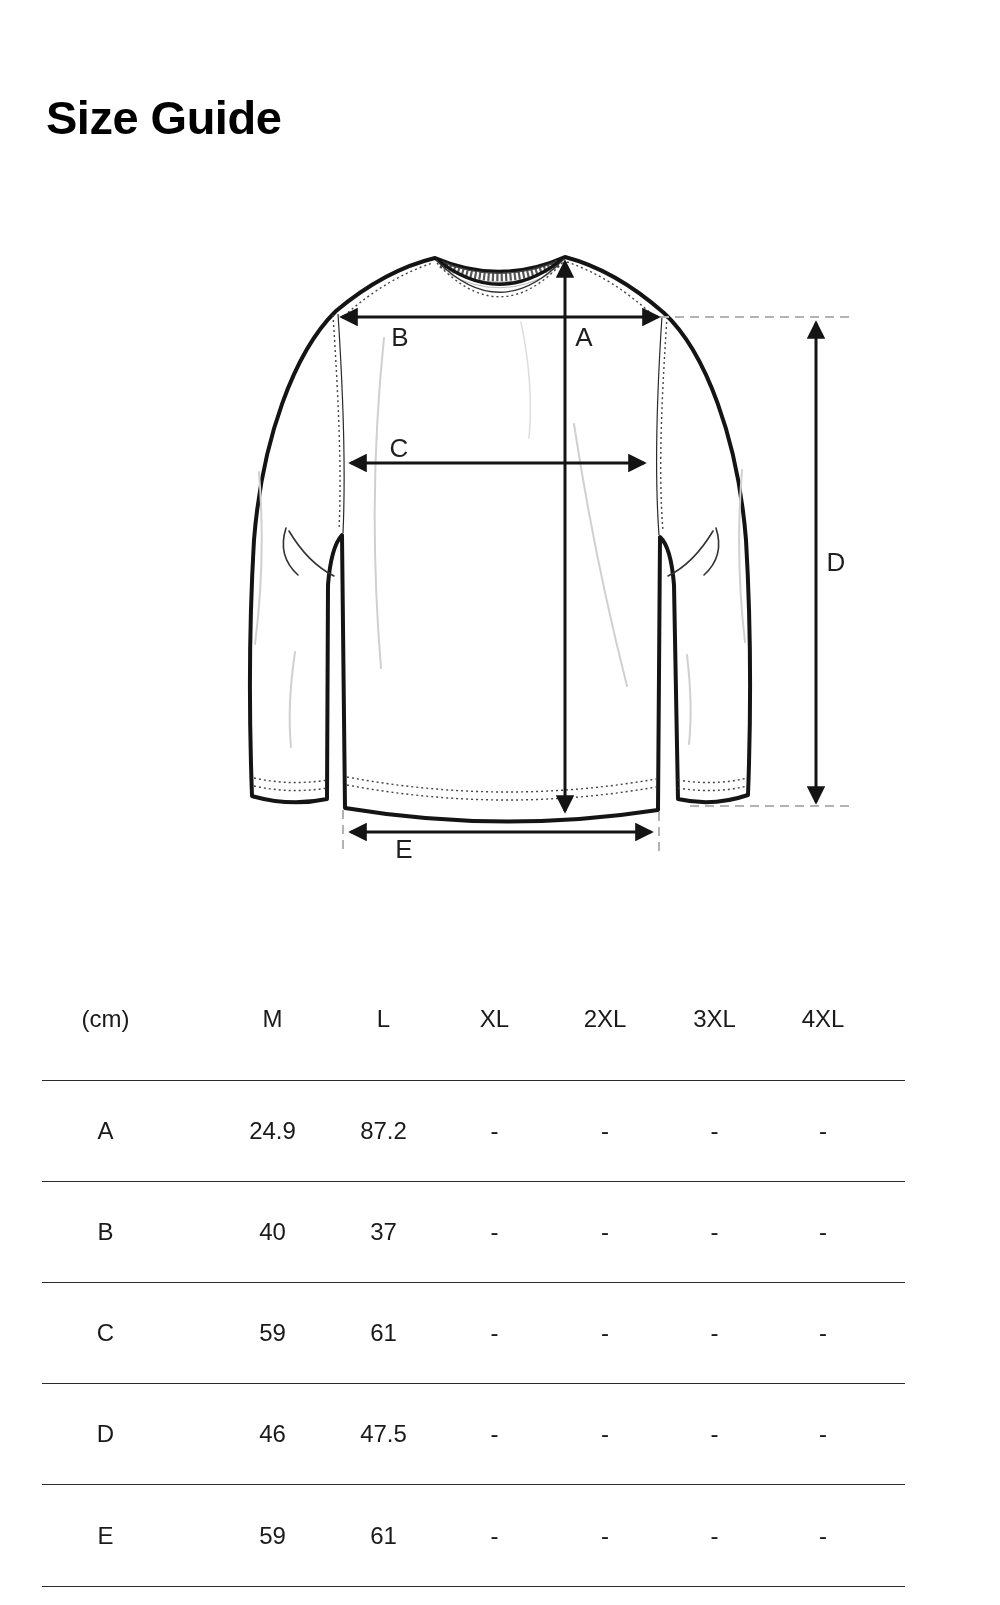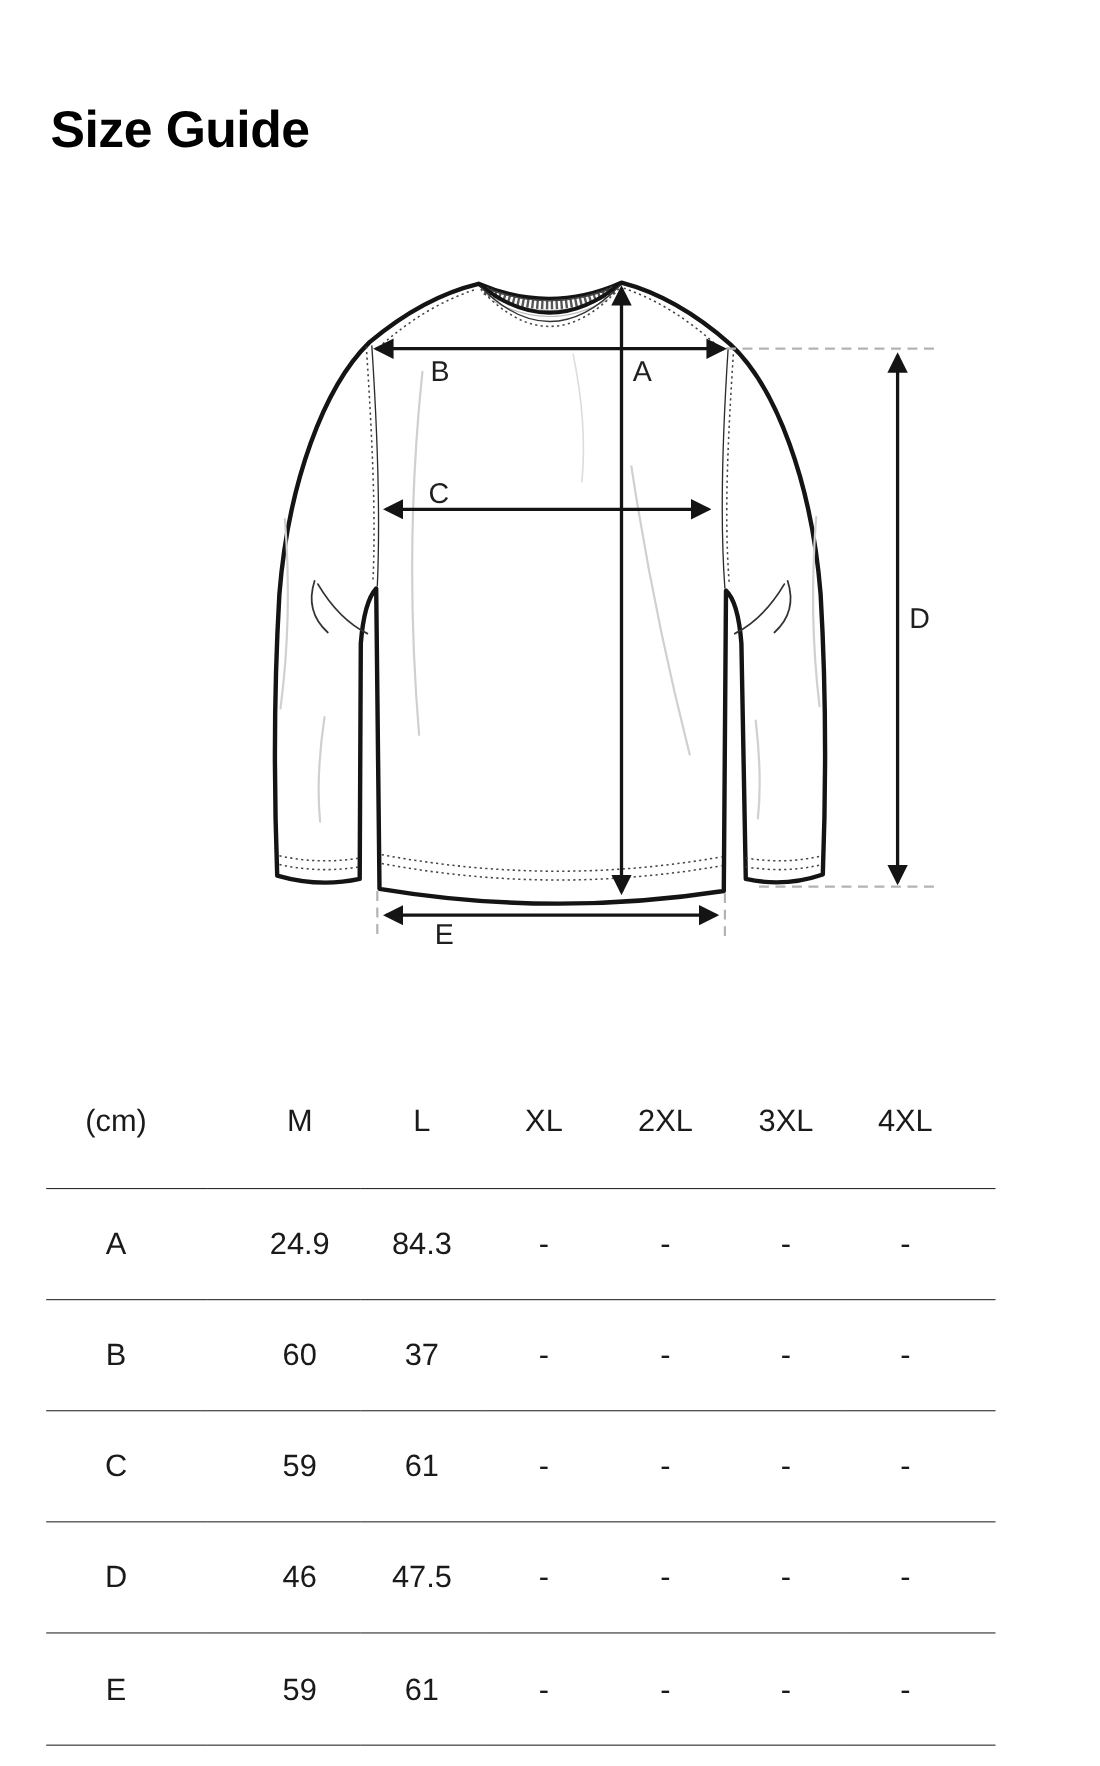--- a/index.html
+++ b/index.html
@@ -14,21 +14,21 @@
     line-height:1.1;
   }
   .diagram-svg { position:absolute; left:0; top:0; }
   .measure-label {
     font-family:"Liberation Sans","DejaVu Sans",sans-serif;
     font-size:26px; fill:#1f1f1f; font-weight:400;
   }
   table.size-table {
     position:absolute; left:42px; top:958px; width:863px;
     border-collapse:collapse; table-layout:fixed;
-    font-size:28px; color:#1a1a1a; font-weight:400;
+    font-size:24px; color:#1a1a1a; font-weight:400;
   }
   .size-table th, .size-table td {
     font-weight:400; text-align:center; vertical-align:middle; padding:0;
     border-bottom:1px solid #2b2b2b;
   }
   .size-table thead th { height:122px; }
   .size-table tbody th, .size-table tbody td { height:100px; }
   .size-table tbody tr:last-child th, .size-table tbody tr:last-child td { height:101px; }
   .size-table th:first-child, .size-table td:first-child { padding-right:20px; }
   .size-table th:nth-child(2), .size-table td:nth-child(2) { padding-left:28px; }
@@ -156,29 +156,29 @@
         <th>2XL</th>
         <th>3XL</th>
         <th>4XL</th>
       </tr>
   </thead>
   <tbody>
 
   <tr>
         <th>A</th>
         <td>24.9</td>
-        <td>84.3</td>
+        <td>87.2</td>
         <td>-</td>
         <td>-</td>
         <td>-</td>
         <td>-</td>
       </tr>
       <tr>
         <th>B</th>
-        <td>60</td>
+        <td>40</td>
         <td>37</td>
         <td>-</td>
         <td>-</td>
         <td>-</td>
         <td>-</td>
       </tr>
       <tr>
         <th>C</th>
         <td>59</td>
         <td>61</td>

